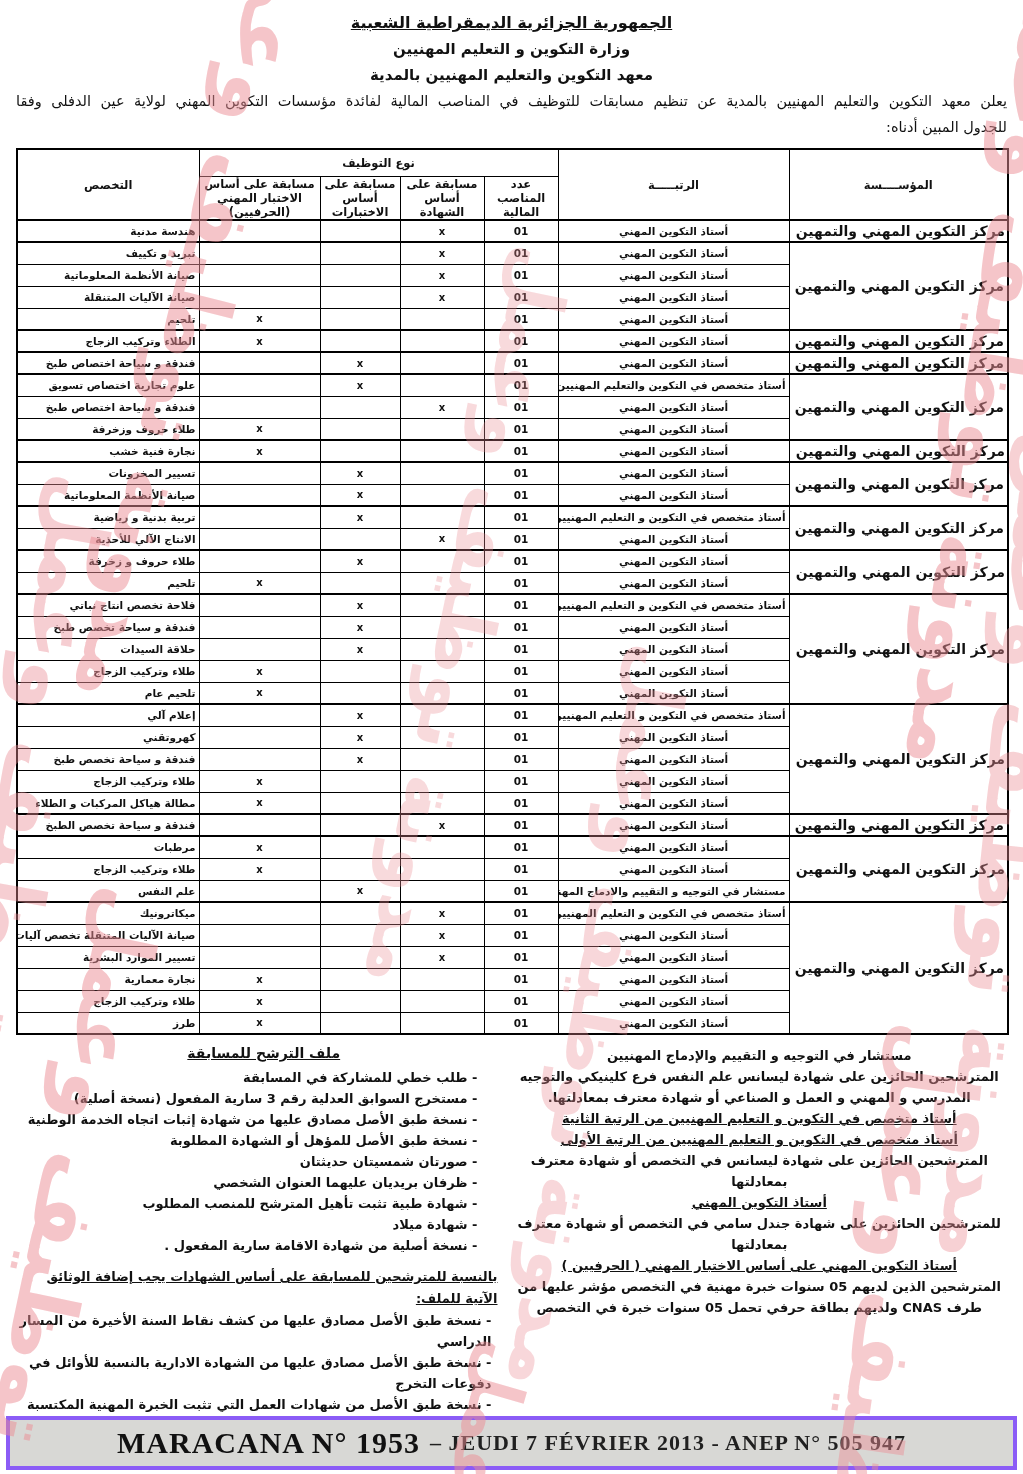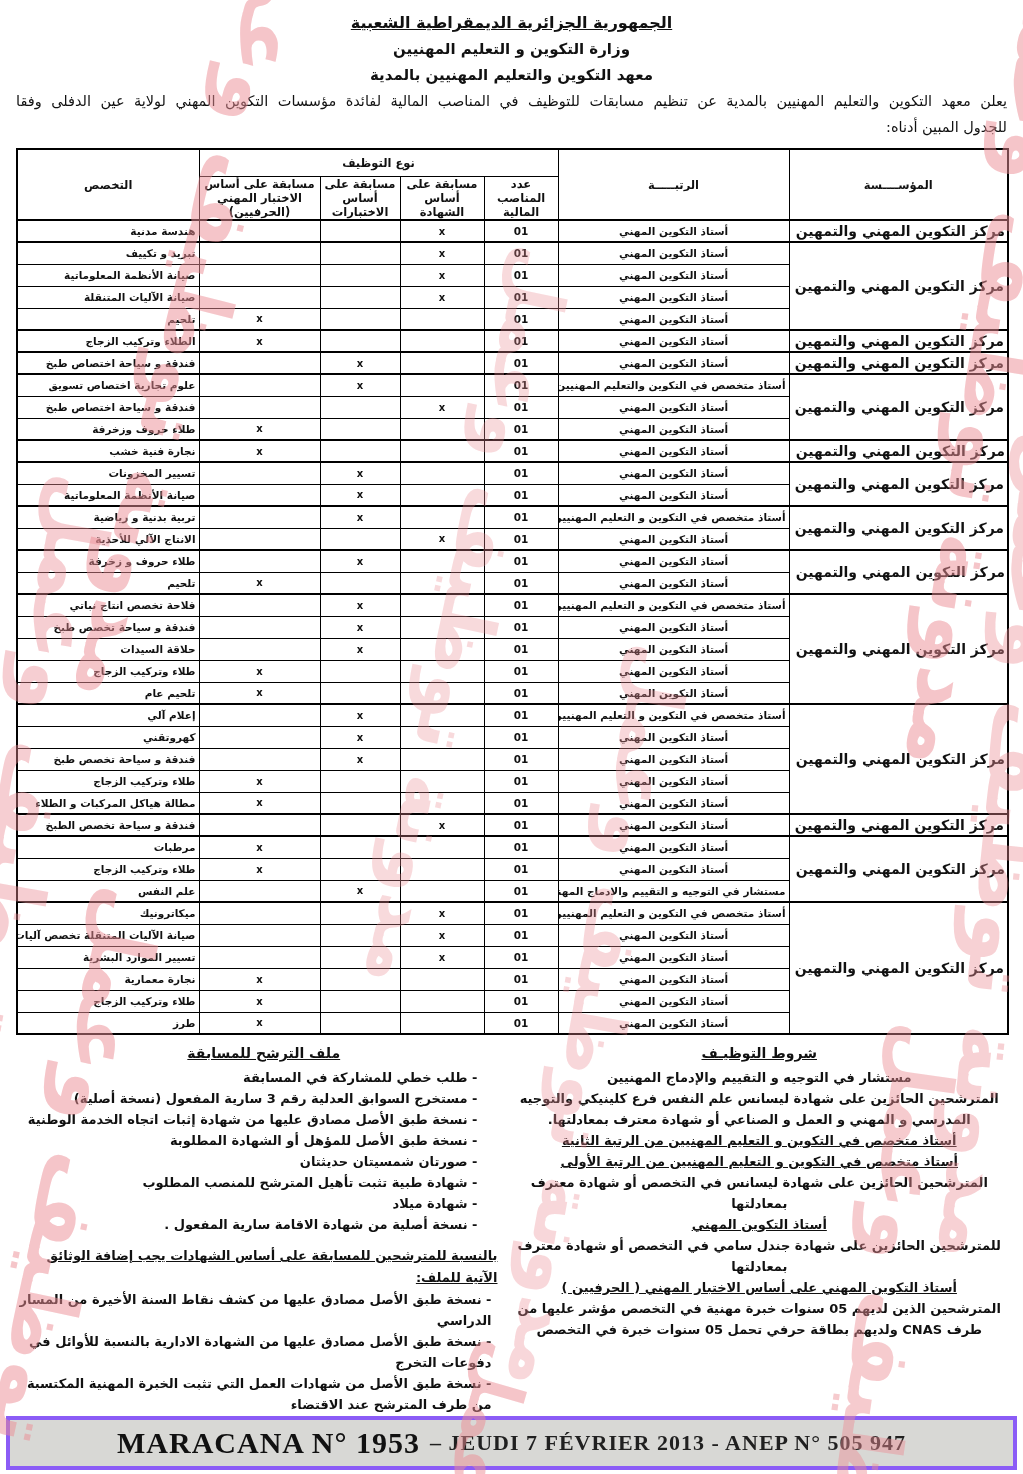--- a/index.html
+++ b/index.html
@@ -428,41 +428,41 @@
           <td class="cert"></td>
           <td class="tests"></td>
           <td class="craft">x</td>
           <td class="specialty">طرز</td>
         </tr>
       </tbody>
   </table>
 
   <div class="bottom">
     <div class="col">
-      <div class="sec-title">شروط التوظيـف</div>
       <div>
           <div class="cond-line plain">مستشار في التوجيه و التقييم والإدماج المهنيين</div>
           <div class="cond-line para">المترشحين الحائزين على شهادة ليسانس علم النفس فرع كلينيكي والتوجيه المدرسي و المهني و العمل و الصناعي أو شهادة معترف بمعادلتها.</div>
           <div class="cond-line underline">أستاذ متخصص في التكوين و التعليم المهنيين من الرتبة الثانية</div>
           <div class="cond-line underline">أستاذ متخصص في التكوين و التعليم المهنيين من الرتبة الأولى</div>
           <div class="cond-line para">المترشحين الحائزين على شهادة ليسانس في التخصص أو شهادة معترف بمعادلتها</div>
           <div class="cond-line underline">أستاذ التكوين المهني</div>
           <div class="cond-line para">للمترشحين الحائزين على شهادة جندل سامي في التخصص أو شهادة معترف بمعادلتها</div>
           <div class="cond-line underline">أستاذ التكوين المهني على أساس الاختبار المهني ( الحرفيين )</div>
           <div class="cond-line para">المترشحين الذين لديهم 05 سنوات خبرة مهنية في التخصص مؤشر عليها من طرف CNAS ولديهم بطاقة حرفي تحمل 05 سنوات خبرة في التخصص</div>
         </div>
     </div>
     <div class="col">
       <div class="sec-title">ملف الترشح للمسابقة</div>
       <div>
           <div class="doc-line">- طلب خطي للمشاركة في المسابقة</div>
           <div class="doc-line">- مستخرج السوابق العدلية رقم 3 سارية المفعول (نسخة أصلية)</div>
           <div class="doc-line">- نسخة طبق الأصل مصادق عليها من شهادة إثبات اتجاه الخدمة الوطنية</div>
           <div class="doc-line">- نسخة طبق الأصل للمؤهل أو الشهادة المطلوبة</div>
           <div class="doc-line">- صورتان شمسيتان حديثتان</div>
+          <div class="doc-line">- ظرفان بريديان عليهما العنوان الشخصي</div>
           <div class="doc-line">- شهادة طبية تثبت تأهيل المترشح للمنصب المطلوب</div>
           <div class="doc-line">- شهادة ميلاد</div>
           <div class="doc-line">- نسخة أصلية من شهادة الاقامة سارية المفعول .</div>
         </div>
       <div class="doc-extra-title">بالنسبة للمترشحين للمسابقة على أساس الشهادات يجب إضافة الوثائق الآتية للملف:</div>
       <div>
           <div class="doc-line" style="padding-right: 20px;">- نسخة طبق الأصل مصادق عليها من كشف نقاط السنة الأخيرة من المسار الدراسي</div>
           <div class="doc-line" style="padding-right: 20px;">- نسخة طبق الأصل مصادق عليها من الشهادة الادارية بالنسبة للأوائل في دفوعات التخرج</div>
           <div class="doc-line" style="padding-right: 20px;">- نسخة طبق الأصل من شهادات العمل التي تثبت الخبرة المهنية المكتسبة من طرف المترشح عند الاقتضاء</div>
         </div>

